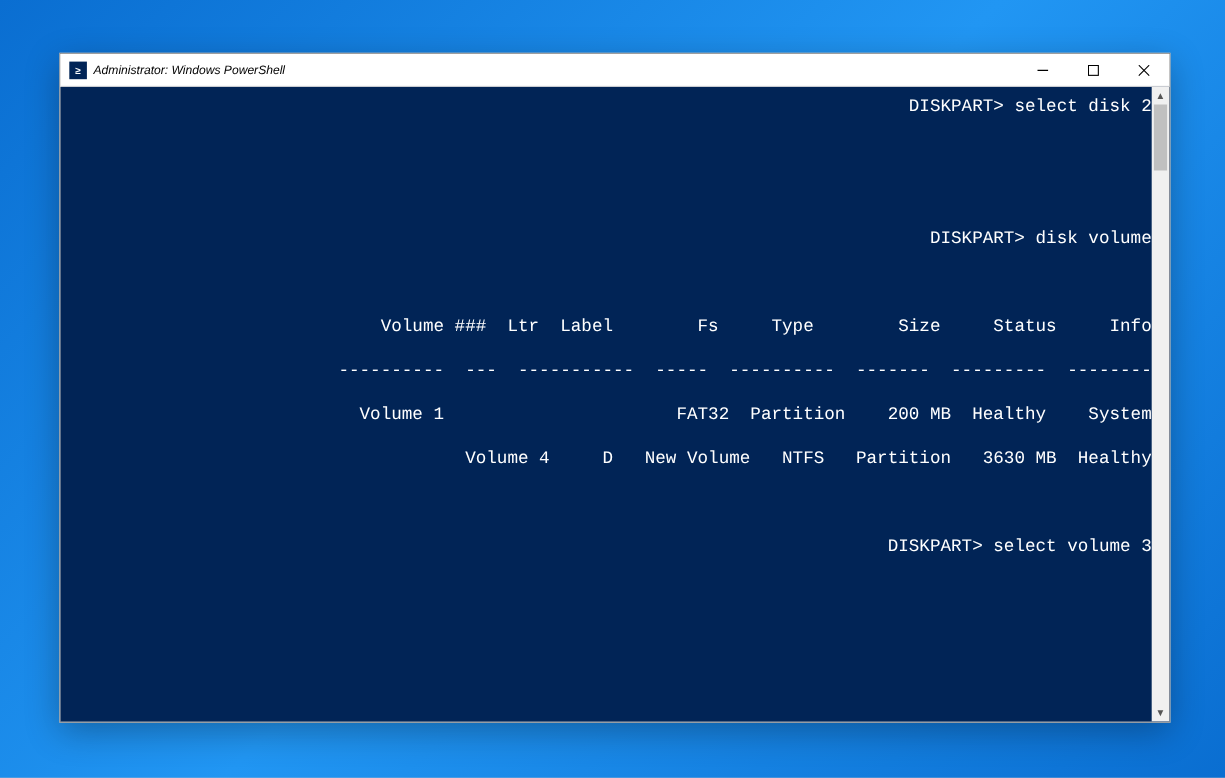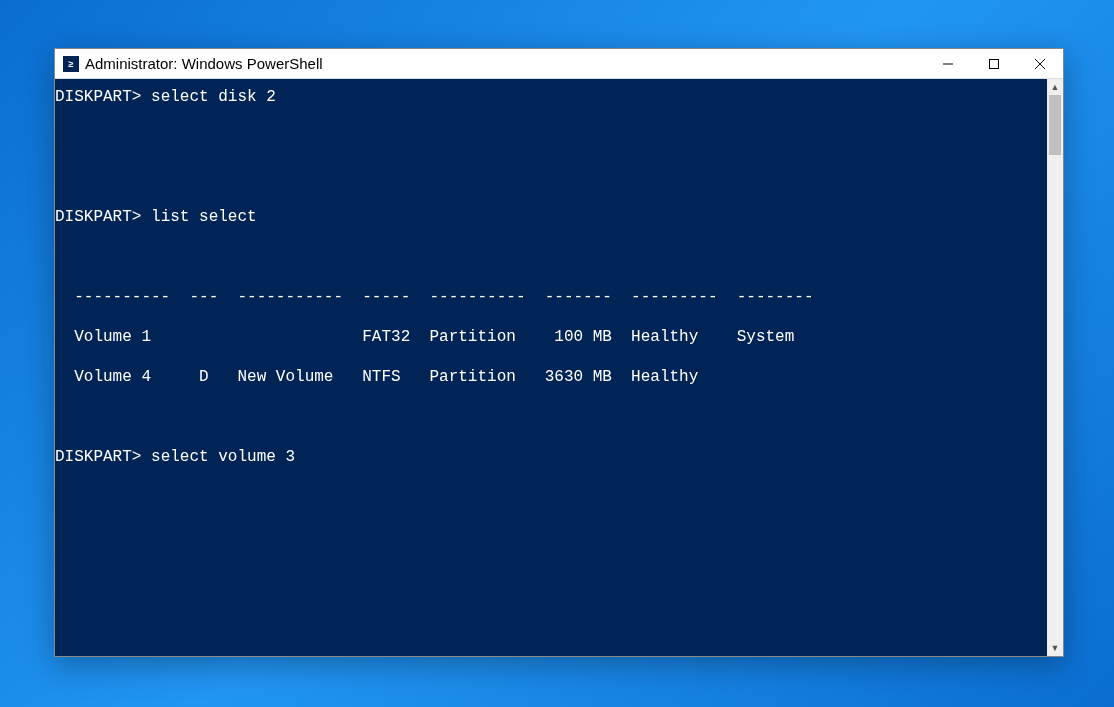--- a/index.html
+++ b/index.html
@@ -37,23 +37,24 @@
     margin: 0 6px 0 8px;
     background: #012456;
     display: flex;
     align-items: center;
     justify-content: center;
     font-size: 9px;
     color: #fff;
     font-weight: bold;
   }
   .titlebar-text {
-    font-size: 15px;
+    font-size: 11px;
     color: #000;
     flex: 1;
+    font-style: italic;
   }
   .win-controls {
     display: flex;
     height: 100%;
   }
   .win-btn {
     width: 46px;
     height: 100%;
     display: flex;
     align-items: center;
@@ -70,20 +71,21 @@
   }
   .terminal {
     flex: 1;
     padding: 8px 0 0 0;
     font-family: Consolas, 'Courier New', monospace;
     font-size: 16px;
     line-height: 20px;
     color: #fff;
     white-space: pre;
     overflow: hidden;
+    text-align: right;
   }
   .scrollbar {
     width: 16px;
     background: #f0f0f0;
     position: relative;
   }
   .scrollbar-thumb {
     position: absolute;
     top: 16px;
     left: 2px;
@@ -130,24 +132,25 @@
             <line x1="0" y1="0" x2="10" y2="10" stroke="currentColor" stroke-width="1"></line>
             <line x1="10" y1="0" x2="0" y2="10" stroke="currentColor" stroke-width="1"></line>
           </svg>
       </div>
     </div>
   </div>
   <div class="terminal-wrap">
     <div class="terminal"><span class="line"><span>DISKPART&gt;</span> <span>select disk 2</span></span>
 <span class="line"> </span>
 <span class="line"> </span>
-<span class="line"><span>DISKPART&gt;</span> <span>list select</span></span>
+<span class="line"><span>DISKPART&gt;</span> <span>disk volume</span></span>
 <span class="line"> </span>
+<span class="line">  Volume ###  Ltr  Label        Fs     Type        Size     Status     Info</span>
 <span class="line">  ----------  ---  -----------  -----  ----------  -------  ---------  --------</span>
-<span class="line">  Volume 1                      FAT32  Partition    100 MB  Healthy    System</span>
+<span class="line">  Volume 1                      FAT32  Partition    200 MB  Healthy    System</span>
 <span class="line">  Volume 4     D   New Volume   NTFS   Partition   3630 MB  Healthy</span>
 <span class="line"> </span>
 <span class="line"><span>DISKPART&gt;</span> <span>select volume 3</span></span>
 
 
 
 
 
 
 

